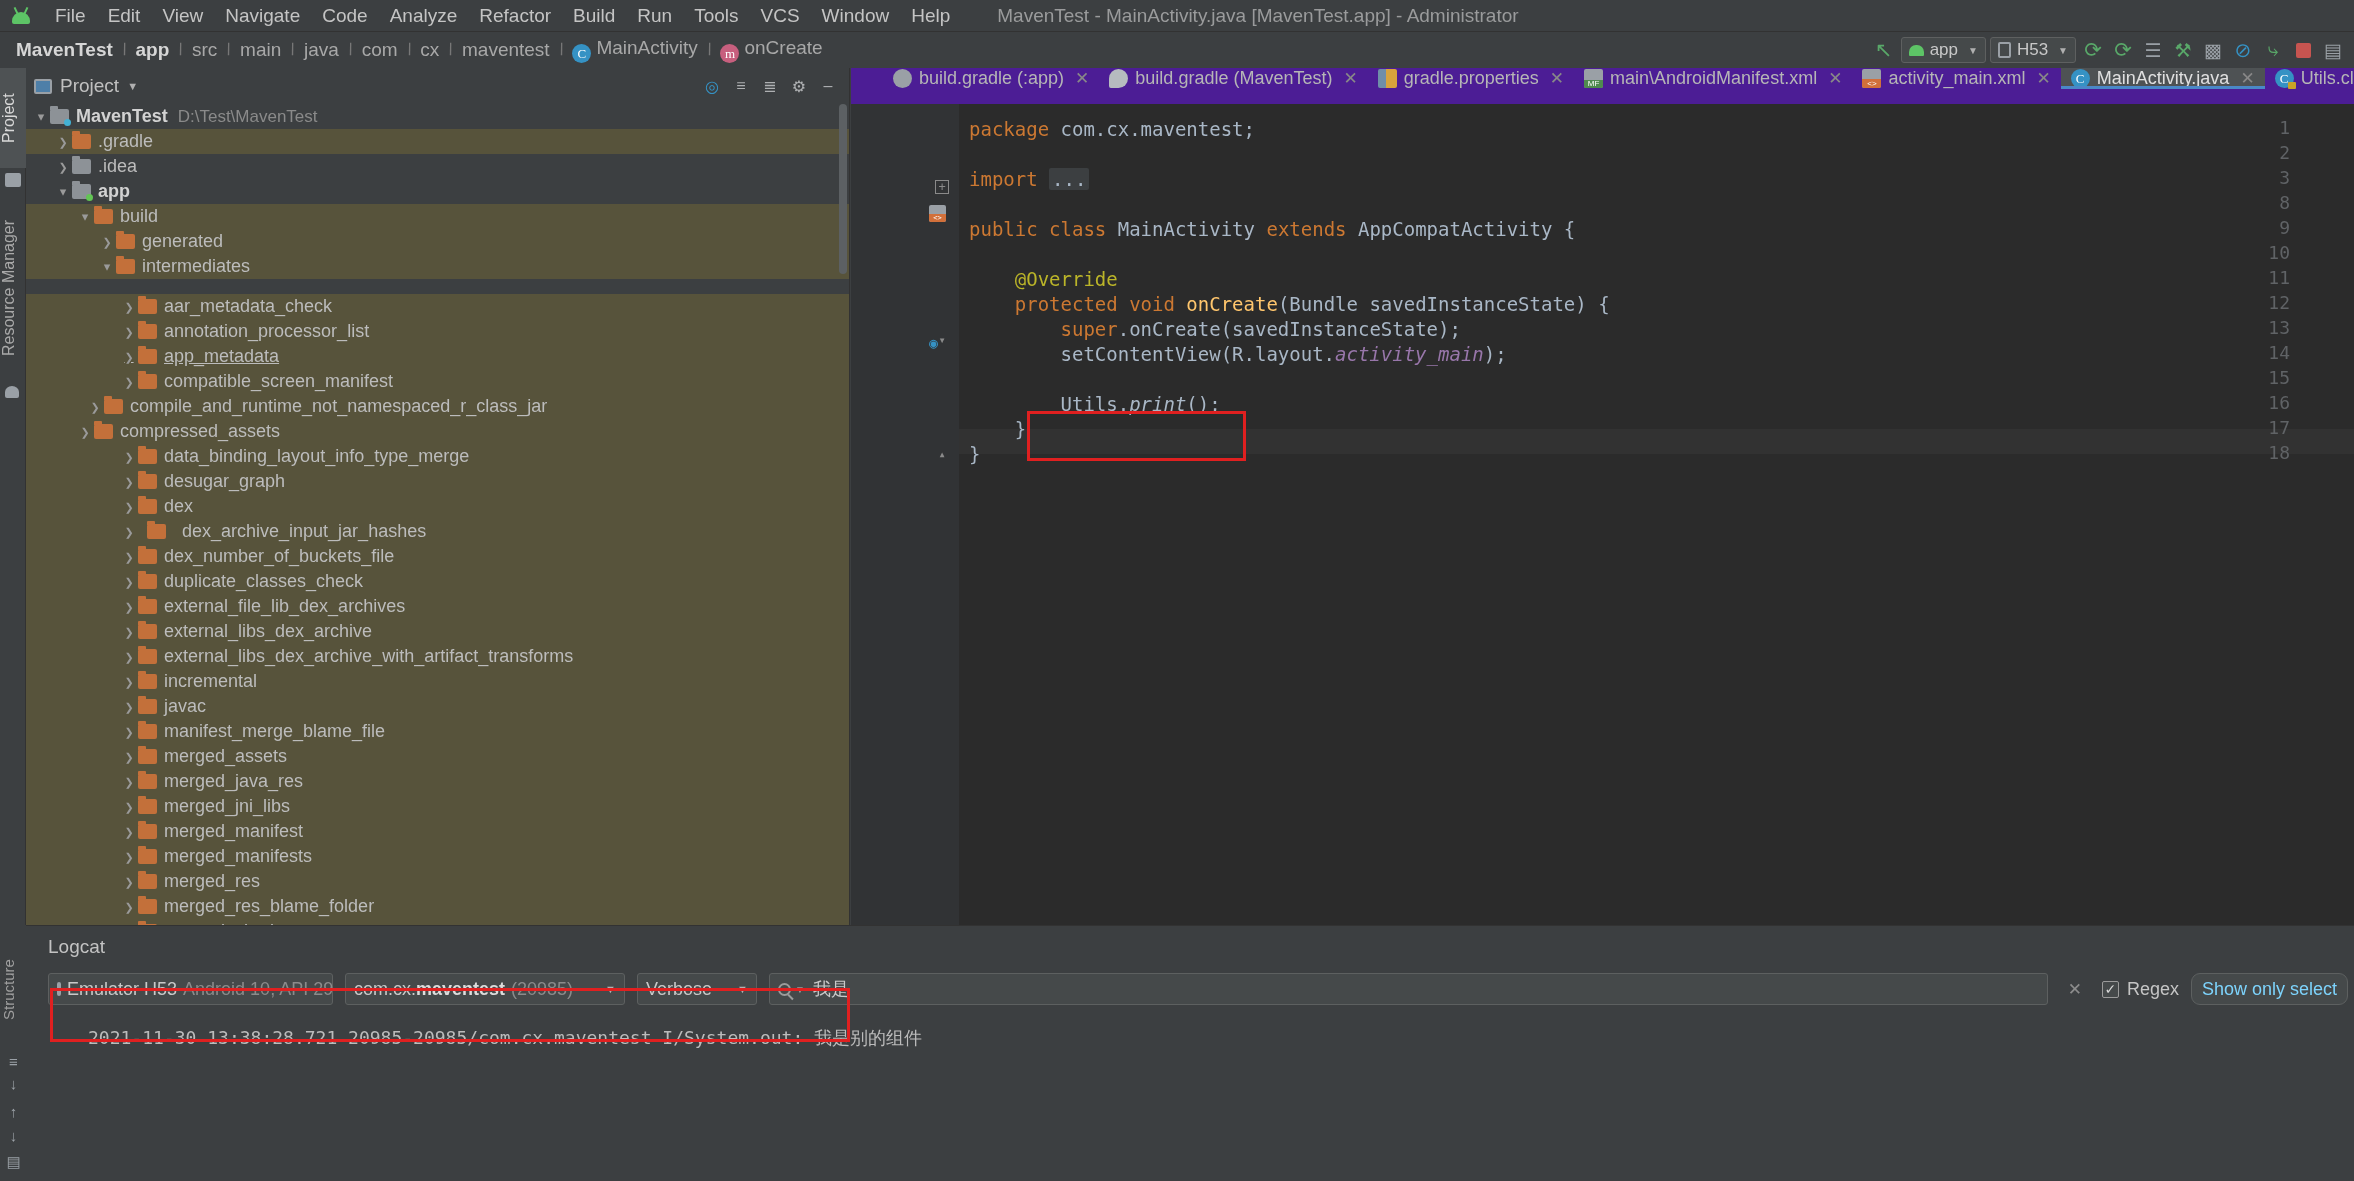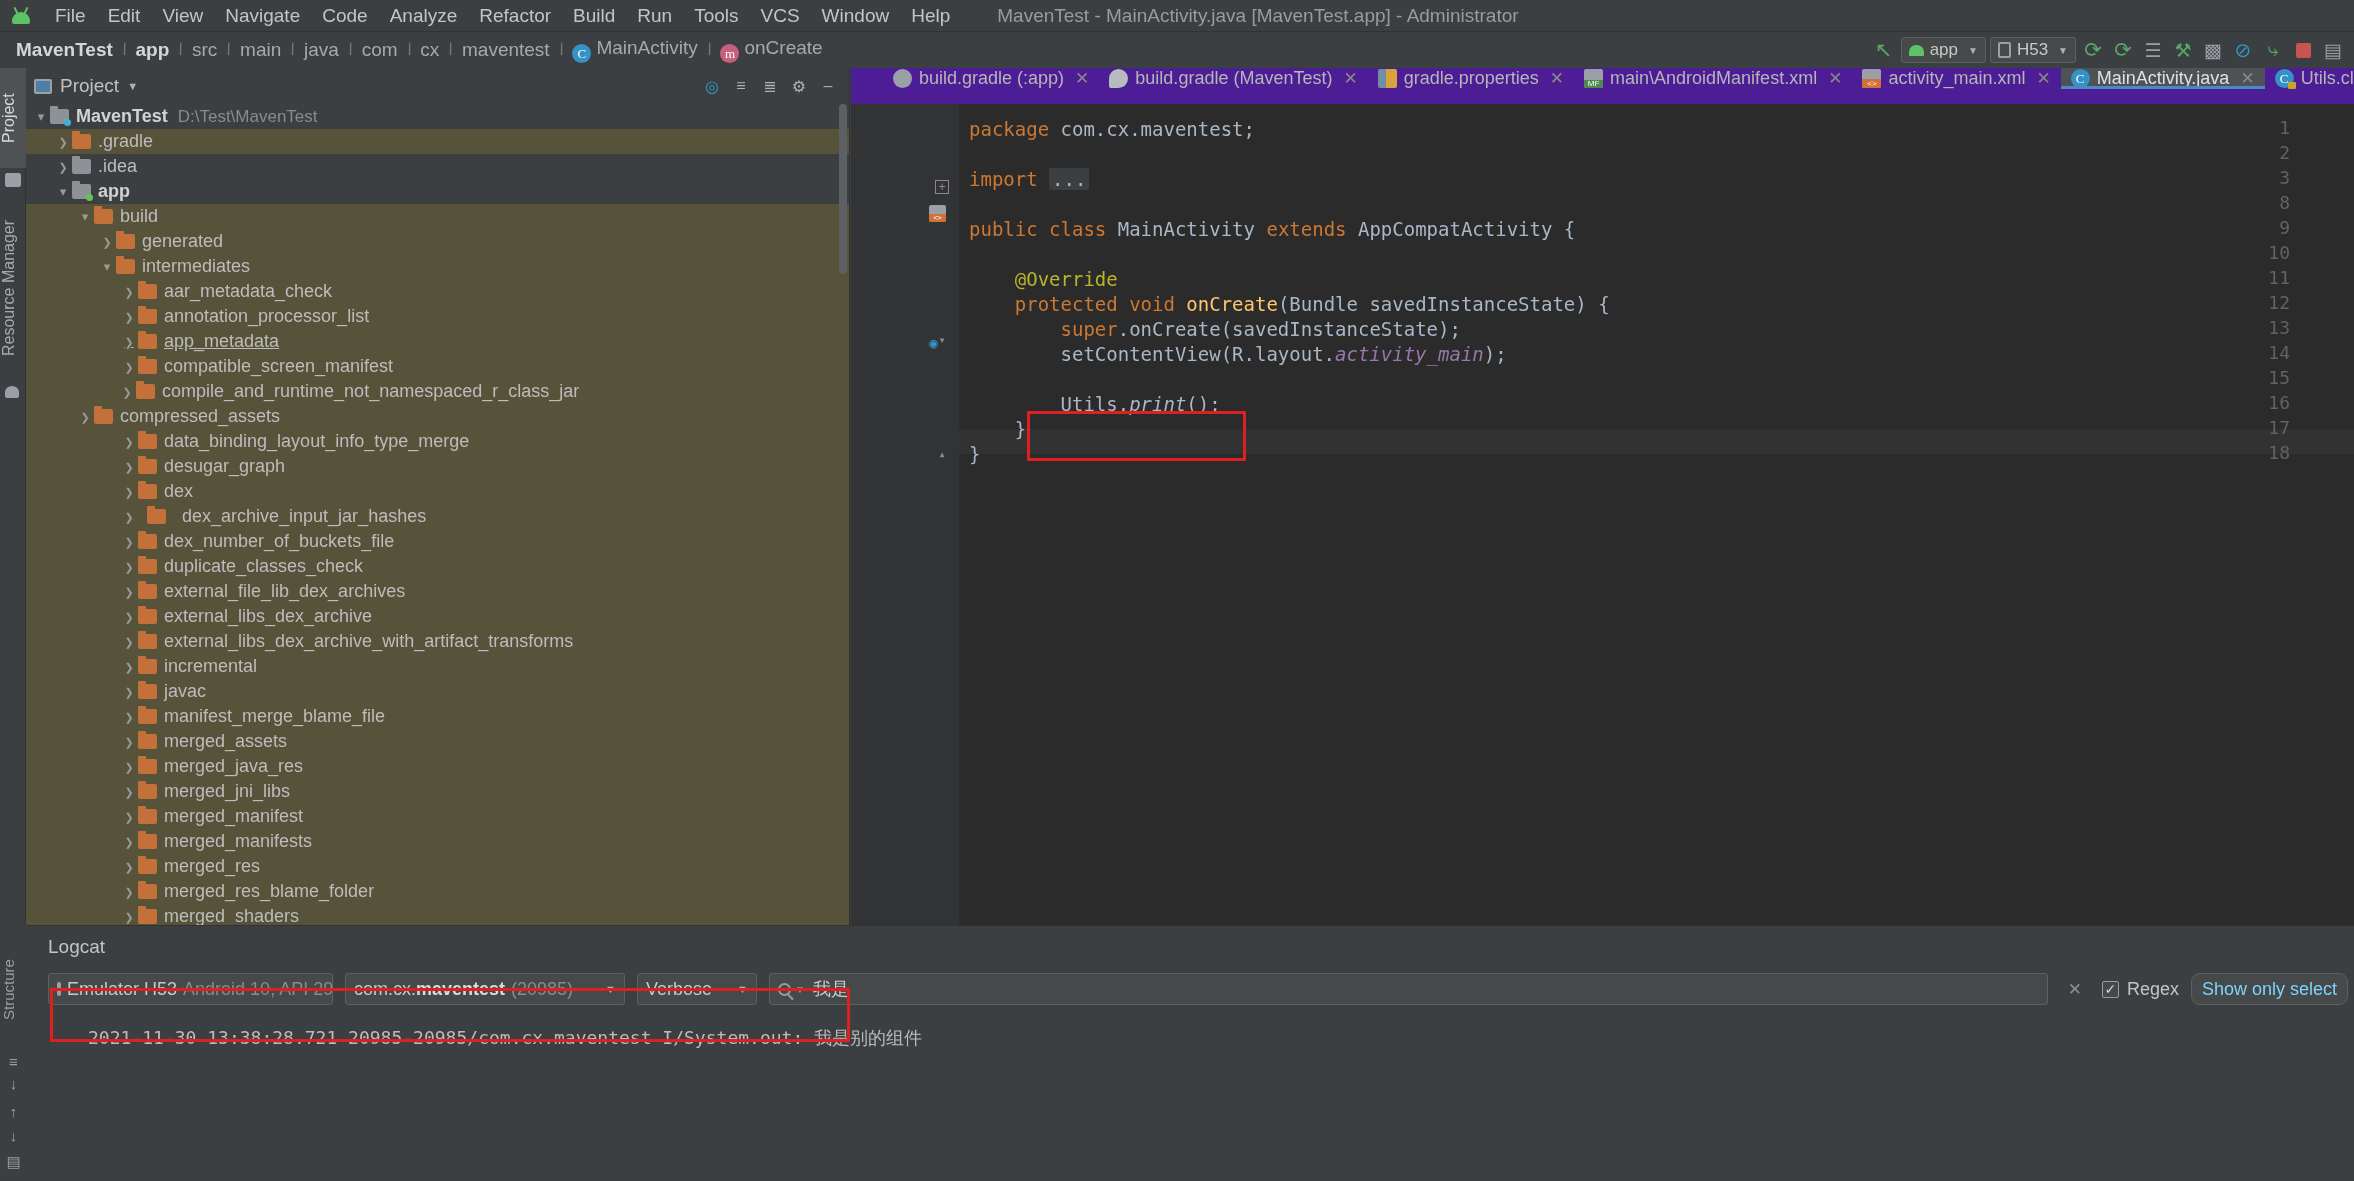--- a/index.html
+++ b/index.html
@@ -473,41 +473,41 @@
         <div class="trow alt" style="padding-left: 72px;">
           <span class="tarrow right"></span>
           <span class="tfold orange"></span>
           <span class="tlabel">generated</span>
         </div>
         <div class="trow alt" style="padding-left: 72px;">
           <span class="tarrow down"></span>
           <span class="tfold orange"></span>
           <span class="tlabel">intermediates</span>
         </div>
-        <div class="trow alt" style="padding-left: 94px;">
+        <div class="trow alt" style="padding-left: 94px; margin-top: 15px;">
           <span class="tarrow right"></span>
           <span class="tfold orange"></span>
           <span class="tlabel">aar_metadata_check</span>
         </div>
         <div class="trow alt" style="padding-left: 94px;">
           <span class="tarrow right"></span>
           <span class="tfold orange"></span>
           <span class="tlabel">annotation_processor_list</span>
         </div>
         <div class="trow alt" style="padding-left: 94px; text-decoration: underline;">
           <span class="tarrow right"></span>
           <span class="tfold orange"></span>
           <span class="tlabel">app_metadata</span>
         </div>
         <div class="trow alt" style="padding-left: 94px;">
           <span class="tarrow right"></span>
           <span class="tfold orange"></span>
           <span class="tlabel">compatible_screen_manifest</span>
         </div>
-        <div class="trow alt" style="padding-left: 92px;">
+        <div class="trow alt" style="padding-left: 60px;">
           <span class="tarrow right"></span>
           <span class="tfold orange"></span>
           <span class="tlabel">compile_and_runtime_not_namespaced_r_class_jar</span>
         </div>
         <div class="trow alt" style="padding-left: 50px;">
           <span class="tarrow right"></span>
           <span class="tfold orange"></span>
           <span class="tlabel">compressed_assets</span>
         </div>
         <div class="trow alt" style="padding-left: 94px;">

